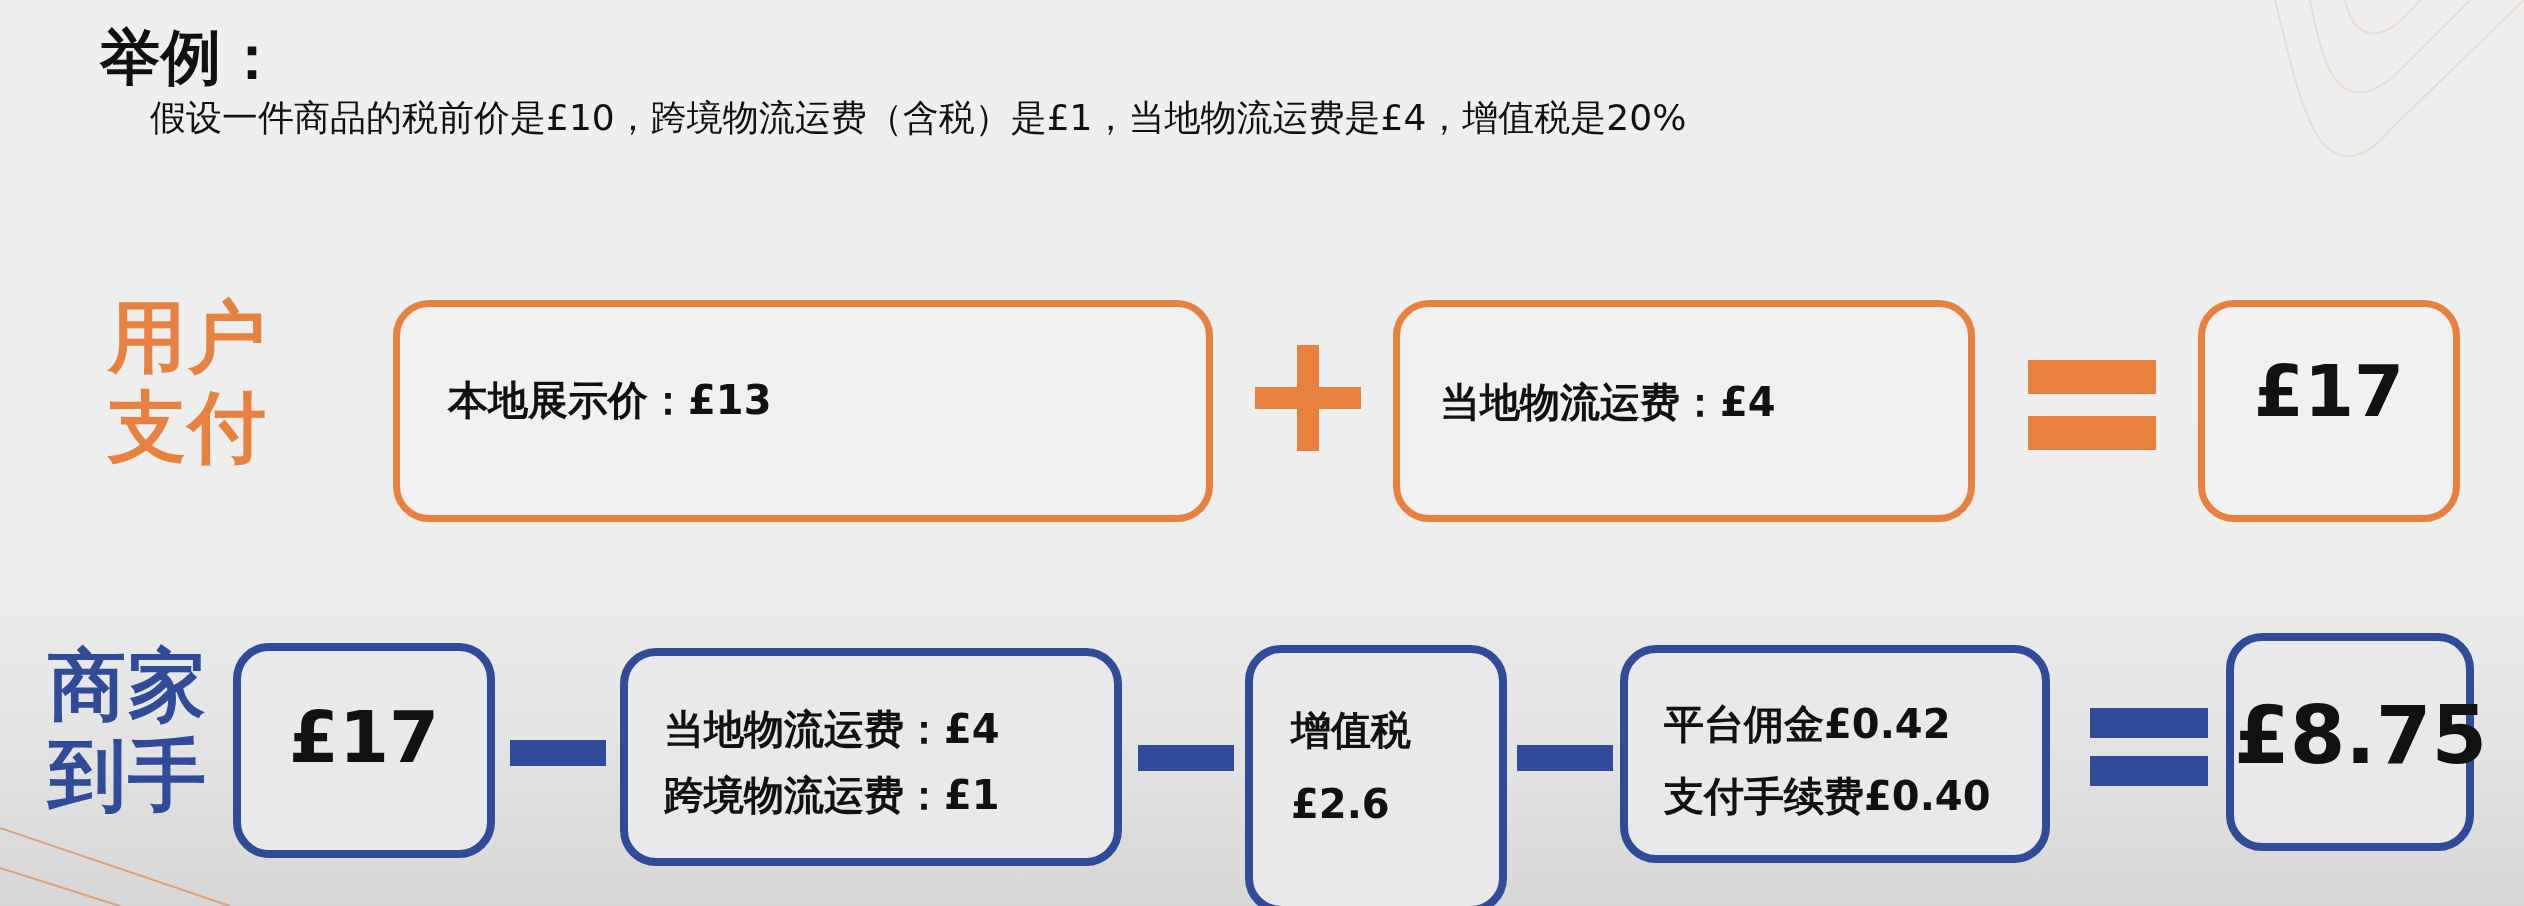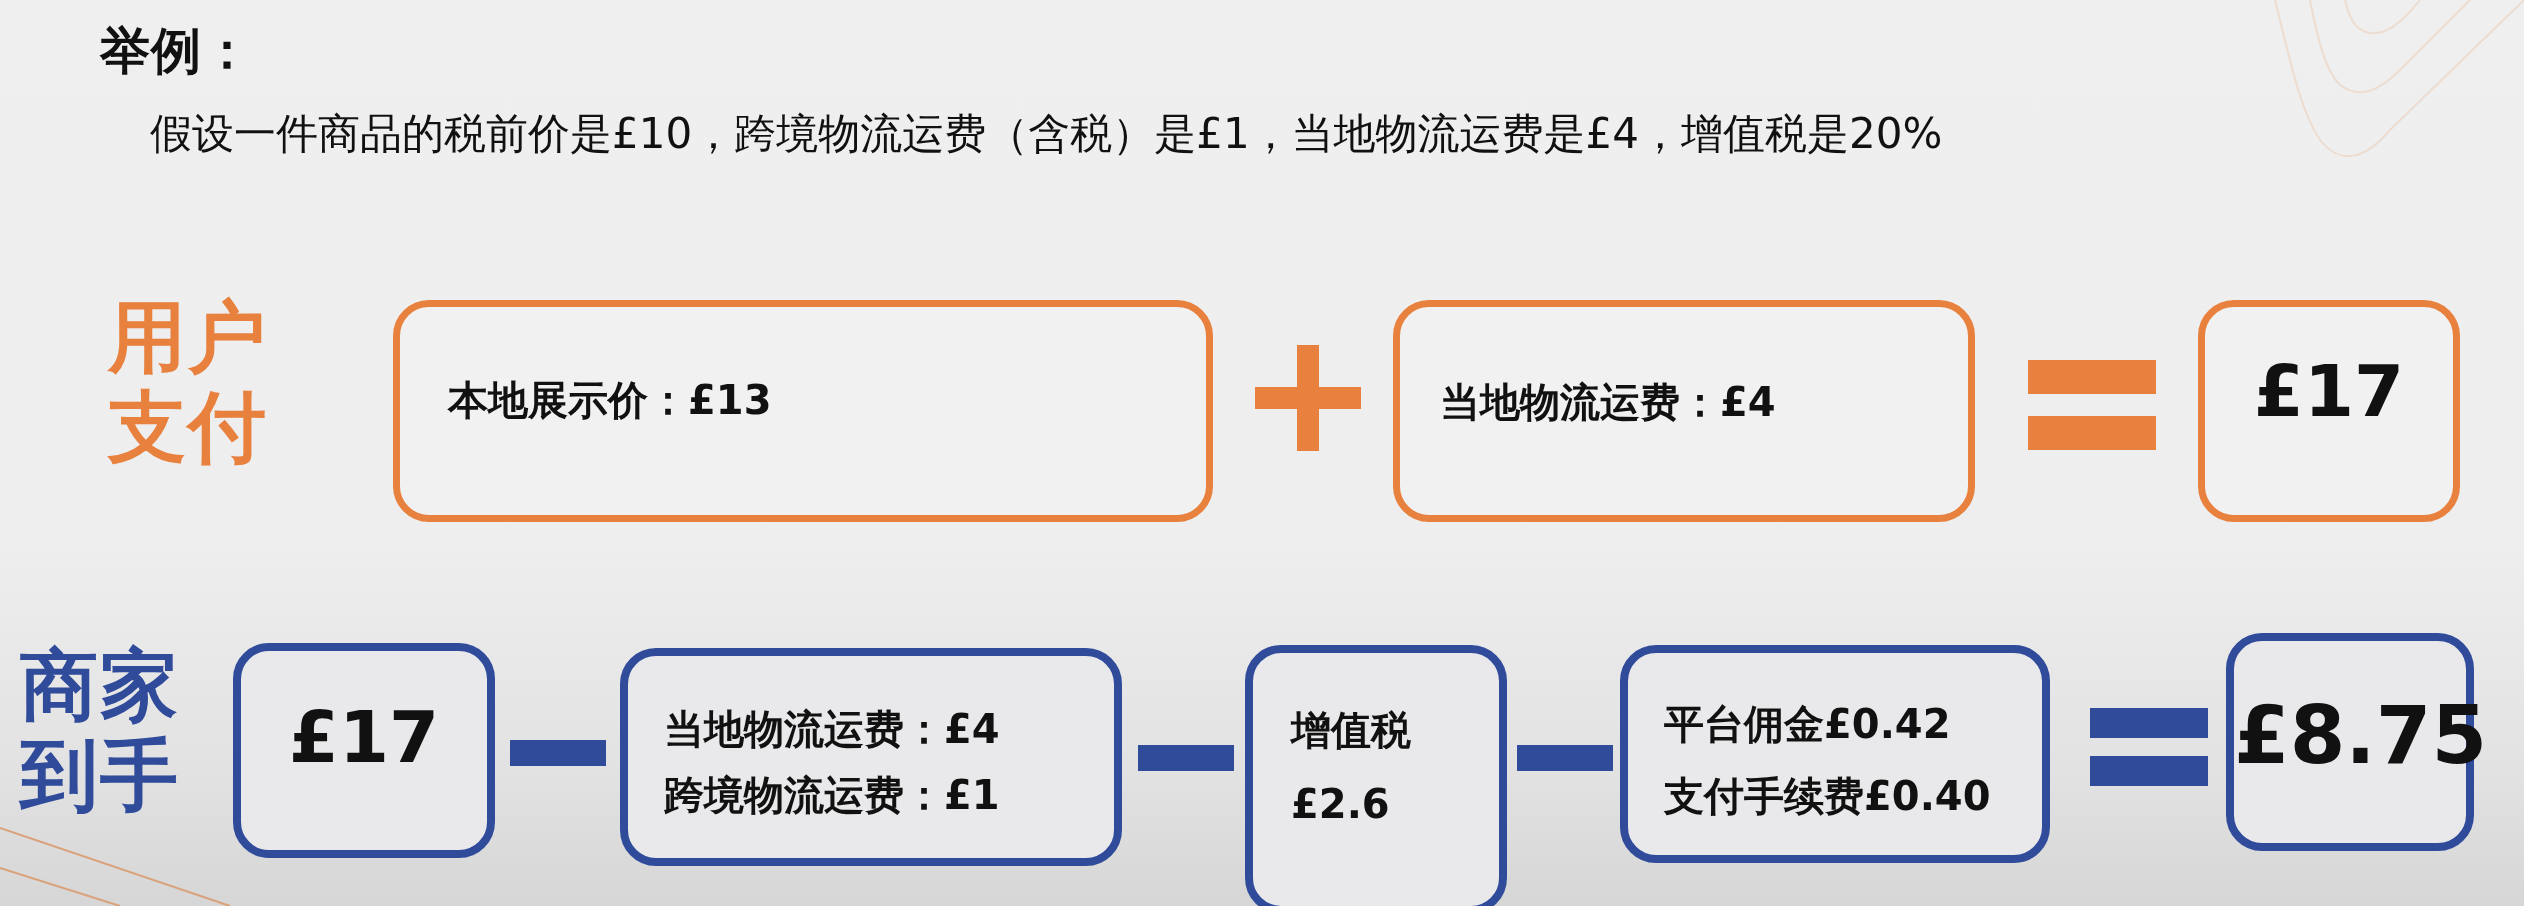--- a/index.html
+++ b/index.html
@@ -6,31 +6,31 @@
   body {
     width: 2524px; height: 906px; position: relative; overflow: hidden;
     background: linear-gradient(to bottom, #efefef 0%, #eeeeee 60%, #e2e2e2 85%, #d6d6d6 100%);
     font-family: "DejaVu Sans", "Liberation Sans", sans-serif;
     color: #111;
   }
   .abs { position: absolute; }
   .deco { position: absolute; pointer-events: none; }
 
   .heading {
-    left: 100px; top: 18px; font-size: 50px; font-weight: bold; letter-spacing: 1px;
+    left: 100px; top: 18px; font-size: 60px; font-weight: bold; letter-spacing: 1px;
   }
   .intro {
-    left: 150px; top: 106px; font-size: 42px; white-space: nowrap;
+    left: 150px; top: 94px; font-size: 36px; white-space: nowrap;
   }
 
   .row-label {
     font-size: 78px; font-weight: bold; line-height: 90px; letter-spacing: 2px;
   }
   .row-label.orange { color: var(--orange); }
-  .row-label.blue { color: var(--blue); }
+  .row-label.blue { color: var(--blue); margin-left: 28px; }
 
   .box {
     position: absolute; box-sizing: border-box; border-radius: 36px;
     background: #f1f1f1;
   }
   .box.orange { border: 7px solid var(--orange); }
   .box.blue { border: 8px solid var(--blue); background: #e9e9ec; }
 
   .box .title { font-size: 40px; font-weight: bold; white-space: nowrap; }
   .box .sub { font-size: 36px; white-space: nowrap; }

